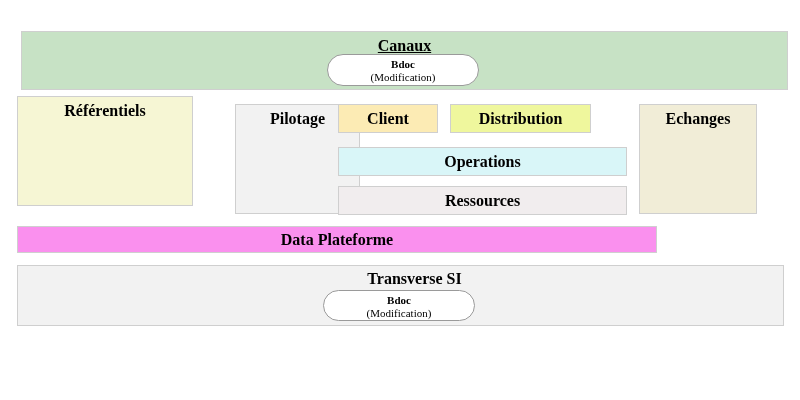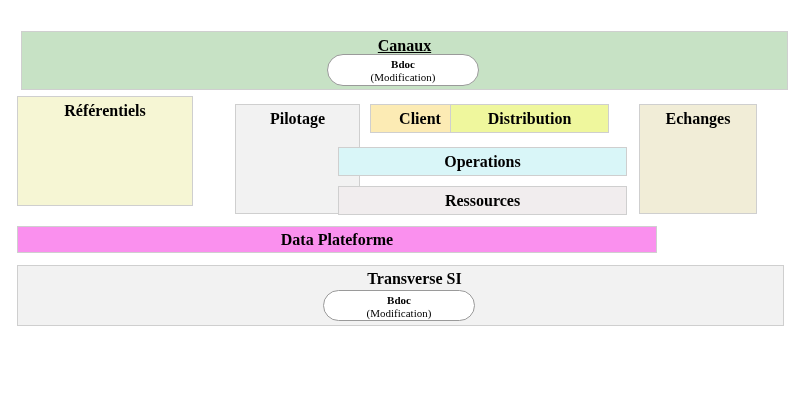--- a/index.html
+++ b/index.html
@@ -38,22 +38,22 @@
     padding-top:3px;
   }
   .bdoc-name { font-size:11px; font-weight:bold; line-height:13px; }
   .bdoc-detail { font-size:11px; line-height:13px; }
 
   
   #canaux         { left:21px;  top:31px;  width:767px; height:59px;text-decoration:underline; }
   #canaux-bdoc    { left:305px; top:22px;  width:152px; height:32px; }
   #referentiels   { left:17px;  top:96px; width:176px; height:110px; }
   #pilotage       { left:202px; top:104px; width:125px; height:110px;margin-left:33px; }
-  #client         { left:338px; top:104px; width:100px; height:29px;margin-left:32px; }
-  #distribution   { left:450px; top:104px; width:159px; height:29px; }
+  #client         { left:338px; top:104px; width:100px; height:29px; }
+  #distribution   { left:450px; top:104px; width:141px; height:29px; }
   #operations     { left:338px; top:147px; width:289px; height:29px; }
   #ressources     { left:338px; top:186px; width:289px; height:29px; }
   #echanges       { left:639px; top:104px; width:118px; height:110px; }
   #data-plateforme{ left:17px;  top:226px; width:640px; height:27px; }
   #transverse     { left:17px;  top:265px; width:767px; height:61px; }
   #transverse-bdoc{ left:305px; top:24px;  width:152px; height:31px; }
   #transverse .block-title { margin-top:4px; }
 </style>
 </head>
 <body>

